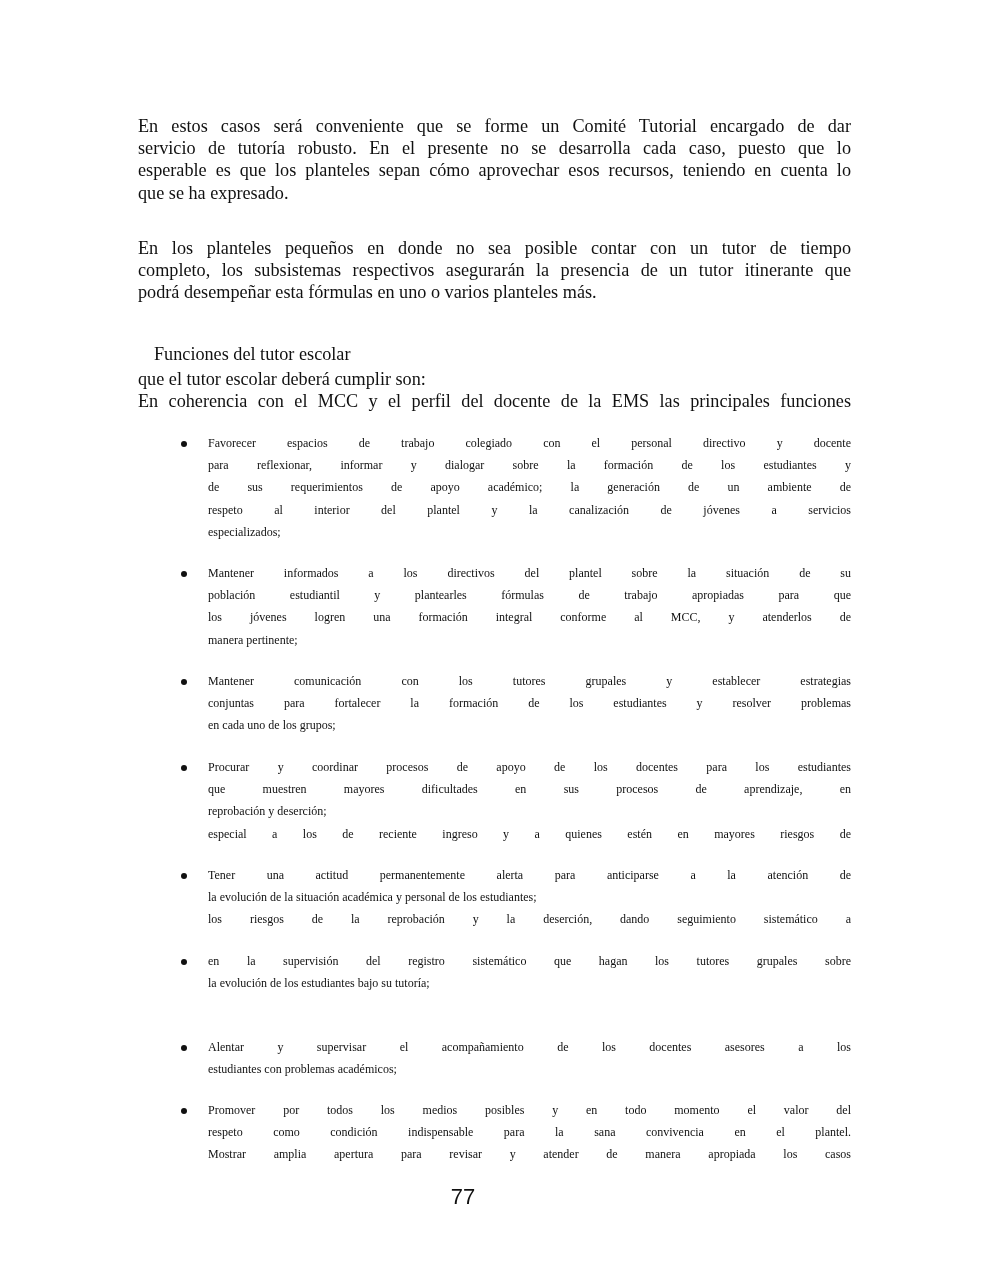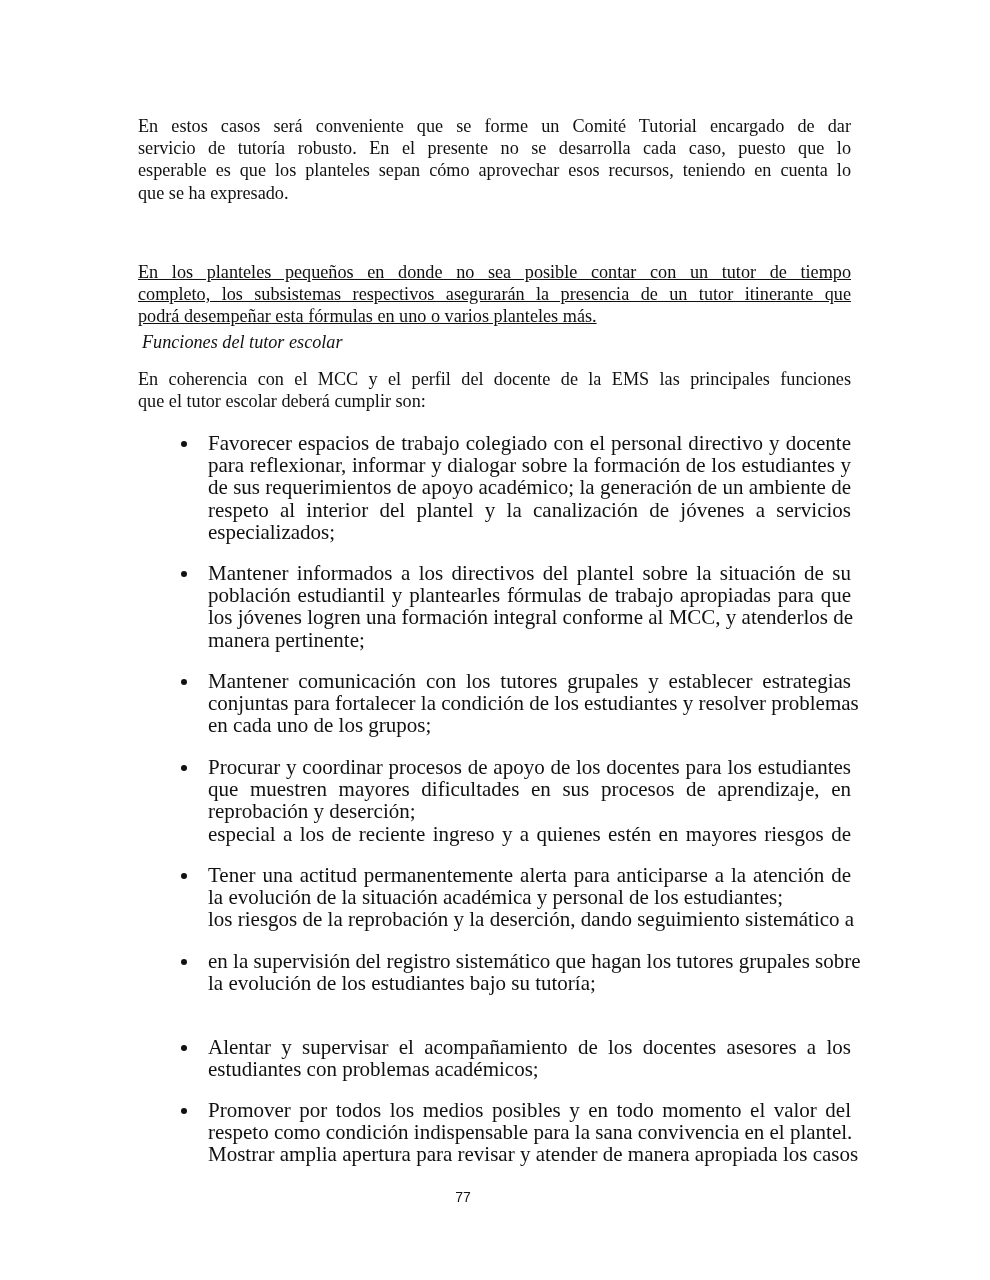--- a/index.html
+++ b/index.html
@@ -41,79 +41,78 @@
     }
     .line.last {
       text-align-last: left;
     }
     .heading {
       position: absolute;
       left: 138px;
       top: 327px;
       font-size: 18.2px;
       line-height: 22px;
-      font-style: italic;
-      margin: 4px;
+      margin: 16px;
     }
     .bullet-item {
       position: absolute;
       left: 138px;
       width: 713px;
     }
     .bullet-dot {
       position: absolute;
       left: 43px;
       top: 9px;
       width: 6px;
       height: 6px;
       border-radius: 50%;
       background: #111111;
     }
     .bullet-text {
       position: absolute;
       left: 70px;
       width: 643px;
-      font-size: 21px;
+      font-size: 12px;
       line-height: 22.2px;
     }
     .page-number {
       position: absolute;
       top: 1186px;
       left: 0;
       width: 926px;
       text-align: center;
       font-family: "Liberation Sans", "DejaVu Sans", sans-serif;
-      font-size: 14px;
+      font-size: 22px;
       line-height: 22px;
       color: #111111;
     }
   </style>
 </head>
 <body>
 
 <div class="page">
 
   <p class="text-block" style="top:115px;">
     <span class="line">En estos casos será conveniente que se forme un Comité Tutorial encargado de dar</span>
     <span class="line">servicio de tutoría robusto. En el presente no se desarrolla cada caso, puesto que lo</span>
     <span class="line">esperable es que los planteles sepan cómo aprovechar esos recursos, teniendo en cuenta lo</span>
     <span class="line last">que se ha expresado.</span>
   </p>
 
-  <p class="text-block" style="top:261px;text-decoration:underline;">
+  <p class="text-block" style="top:237px;">
     <span class="line">En los planteles pequeños en donde no sea posible contar con un tutor de tiempo</span>
     <span class="line">completo, los subsistemas respectivos asegurarán la presencia de un tutor itinerante que</span>
     <span class="line last">podrá desempeñar esta fórmulas en uno o varios planteles más.</span>
   </p>
 
   <p class="heading">Funciones del tutor escolar</p>
 
   <p class="text-block" style="top:368px;">
+    <span class="line last">que el tutor escolar deberá cumplir son:</span>
     <span class="line">En coherencia con el MCC y el perfil del docente de la EMS las principales funciones</span>
-    <span class="line last">que el tutor escolar deberá cumplir son:</span>
   </p>
 
   <div class="bullet-item" style="top:432px;">
     <span class="bullet-dot"></span>
     <div class="bullet-text">
       <span class="line">Favorecer espacios de trabajo colegiado con el personal directivo y docente</span>
       <span class="line">para reflexionar, informar y dialogar sobre la formación de los estudiantes y</span>
       <span class="line">de sus requerimientos de apoyo académico; la generación de un ambiente de</span>
       <span class="line">respeto al interior del plantel y la canalización de jóvenes a servicios</span>
       <span class="line last">especializados;</span>
@@ -127,21 +126,21 @@
       <span class="line">población estudiantil y plantearles fórmulas de trabajo apropiadas para que</span>
       <span class="line">los jóvenes logren una formación integral conforme al MCC, y atenderlos de</span>
       <span class="line last">manera pertinente;</span>
     </div>
   </div>
 
   <div class="bullet-item" style="top:670px;">
     <span class="bullet-dot"></span>
     <div class="bullet-text">
       <span class="line">Mantener comunicación con los tutores grupales y establecer estrategias</span>
-      <span class="line">conjuntas para fortalecer la condición de los estudiantes y resolver problemas</span>
+      <span class="line">conjuntas para fortalecer la formación de los estudiantes y resolver problemas</span>
       <span class="line last">en cada uno de los grupos;</span>
     </div>
   </div>
 
   <div class="bullet-item" style="top:756px;">
     <span class="bullet-dot"></span>
     <div class="bullet-text">
       <span class="line">Procurar y coordinar procesos de apoyo de los docentes para los estudiantes</span>
       <span class="line">que muestren mayores dificultades en sus procesos de aprendizaje, en</span>
       <span class="line last">reprobación y deserción;</span>

